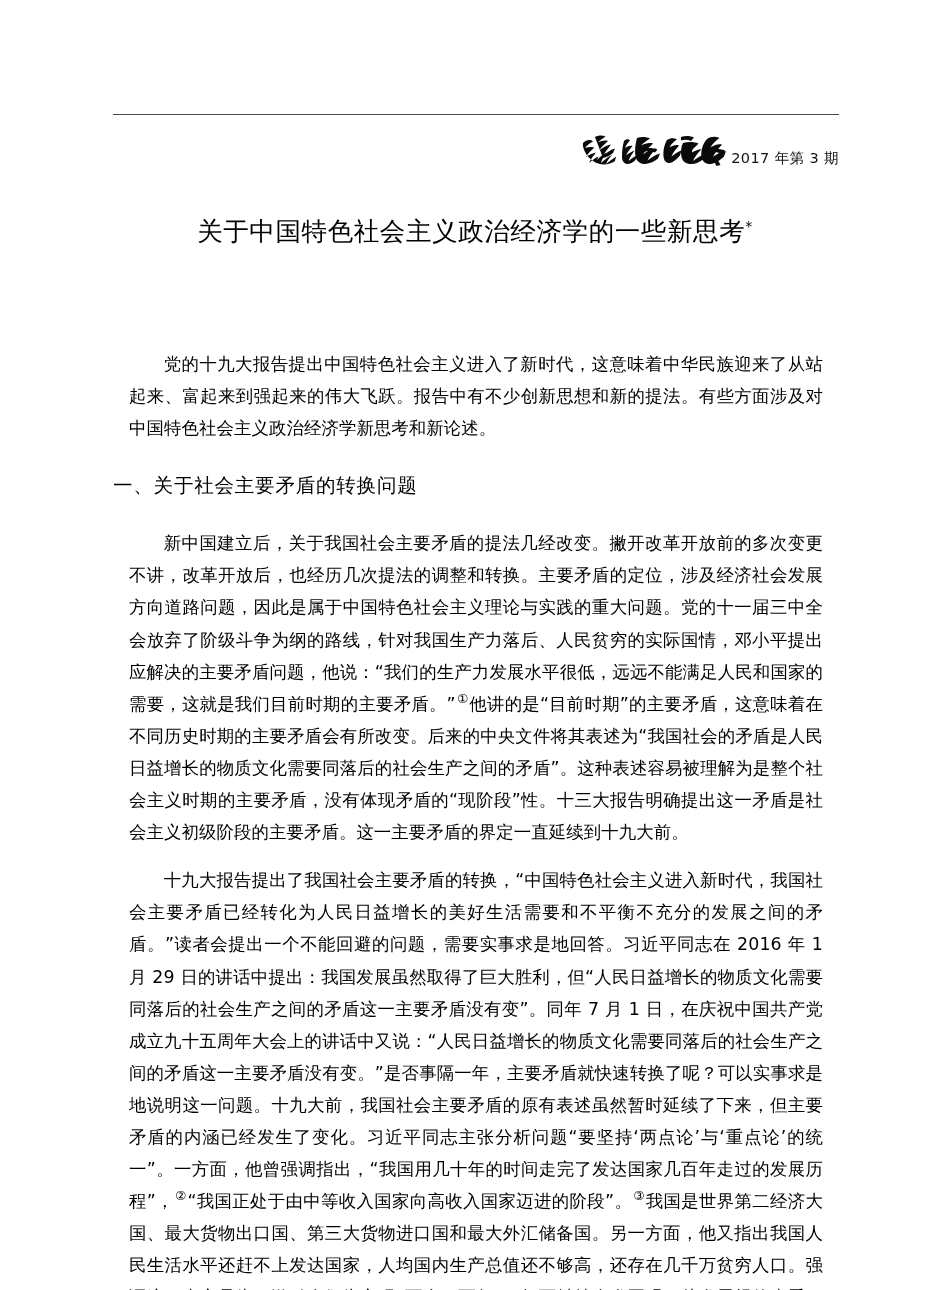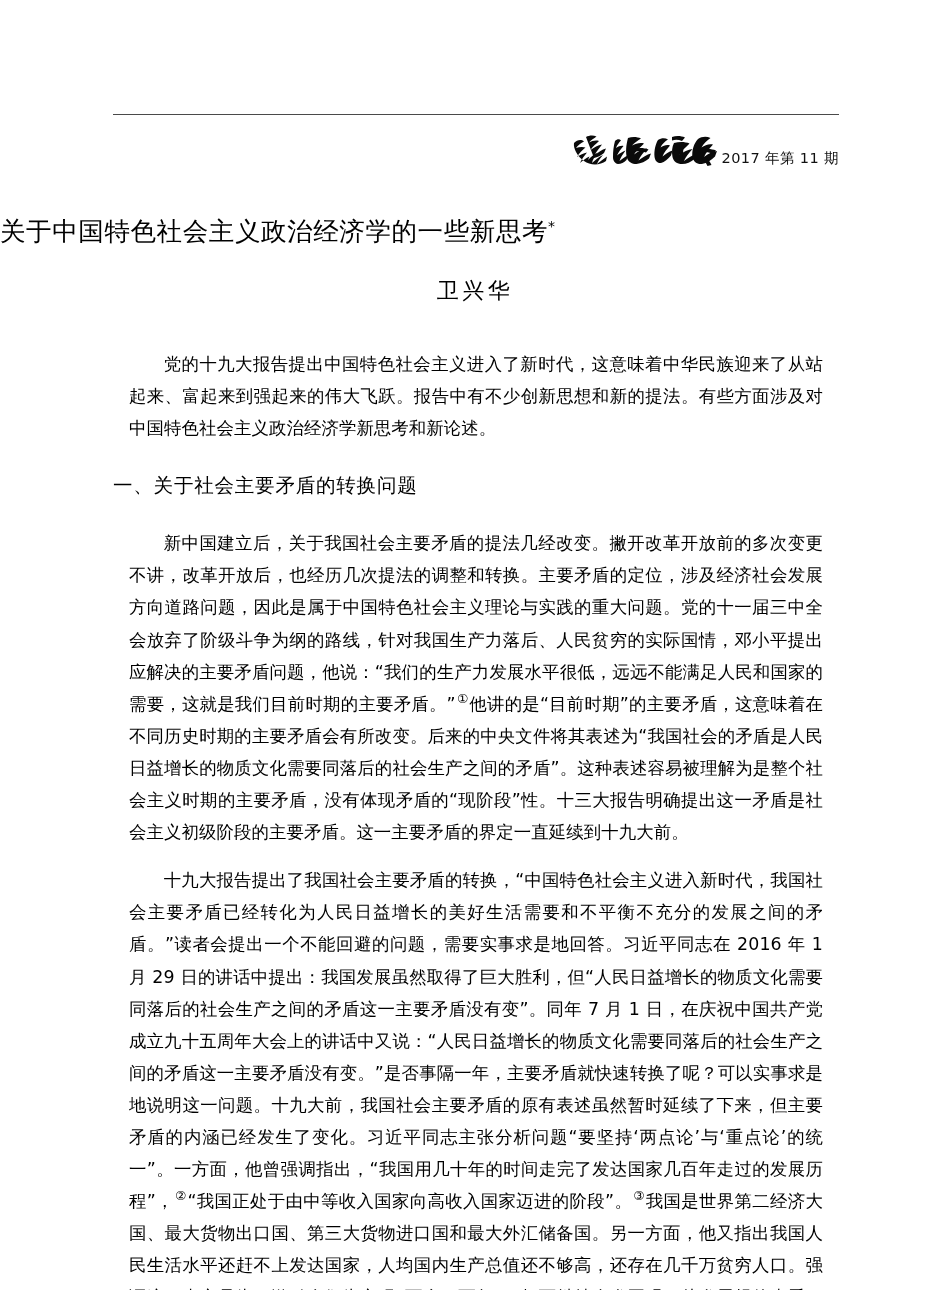--- a/index.html
+++ b/index.html
@@ -49,21 +49,21 @@
     line-height: 1;
     padding-bottom: 5px;
     white-space: nowrap;
   }
   
   .doc-title {
     position: absolute;
     left: 0;
     top: 199px;
     width: 950px;
-    text-align: left;
+    text-align: center;
     font-size: 25.5px;
     font-weight: 400;
     letter-spacing: 0.6px;
     color: #000;
     line-height: 1.25;
   }
   .title-star {
     font-size: 14px;
     vertical-align: super;
     line-height: 0;
@@ -134,26 +134,25 @@
         <path d="M178 24 C184 20, 192 19, 198 23 C192 27, 186 32, 183 39 C189 35, 196 33, 202 35 C196 42, 190 49, 187 57 C193 52, 200 47, 207 45 L204 55 C198 62, 191 68, 184 70 C177 71, 172 66, 171 57 C170 45, 173 32, 178 24 Z"></path>
         <path d="M206 18 C214 15, 224 15, 232 19 L226 26 C219 23, 212 23, 206 25 Z"></path>
         <path d="M210 30 C220 27, 232 27, 241 31 C234 38, 226 45, 221 53 C229 48, 238 43, 247 42 C240 50, 233 58, 230 66 C238 60, 247 54, 255 52 L251 62 C244 68, 235 72, 226 72 C216 72, 209 67, 207 58 C205 48, 206 37, 210 30 Z"></path>
         <path d="M222 34 L229 34 L227 70 L220 70 Z"></path>
 
         <path d="M258 22 C265 17, 275 16, 283 20 C276 25, 269 31, 265 39 C272 34, 280 31, 288 33 C281 41, 274 49, 270 58 C278 52, 287 47, 296 46 L292 57 C285 64, 276 70, 266 72 C256 73, 249 68, 247 58 C245 46, 250 30, 258 22 Z"></path>
         <path d="M263 44 C273 41, 285 41, 294 45 L289 52 C280 48, 271 48, 263 50 Z"></path>
         <path d="M268 56 C276 60, 282 66, 285 74 L277 76 C274 69, 269 63, 263 59 Z"></path>
       </g>
     </svg>
-    <span class="issue-line">2017 年第 11 期</span>
+    <span class="issue-line">2017 年第 3 期</span>
   </div>
 
   <h1 class="doc-title"><span>关于中国特色社会主义政治经济学的一些新思考</span><span class="title-star">*</span></h1>
 
-  <div class="doc-author">卫兴华</div>
 
   <div class="body-block">
 
     <p class="para">党的十九大报告提出中国特色社会主义进入了新时代，这意味着中华民族迎来了从站起来、富起来到强起来的伟大飞跃。报告中有不少创新思想和新的提法。有些方面涉及对中国特色社会主义政治经济学新思考和新论述。</p>
 
     <h2 class="section-head">一、关于社会主要矛盾的转换问题</h2>
 
     <p class="para"><span>新中国建立后，关于我国社会主要矛盾的提法几经改变。撇开改革开放前的多次变更不讲，改革开放后，也经历几次提法的调整和转换。主要矛盾的定位，涉及经济社会发展方向道路问题，因此是属于中国特色社会主义理论与实践的重大问题。党的十一届三中全会放弃了阶级斗争为纲的路线，针对我国生产力落后、人民贫穷的实际国情，邓小平提出应解决的主要矛盾问题，他说：“我们的生产力发展水平很低，远远不能满足人民和国家的需要，这就是我们目前时期的主要矛盾。”</span><span class="fn">①</span><span>他讲的是“目前时期”的主要矛盾，这意味着在不同历史时期的主要矛盾会有所改变。后来的中央文件将其表述为“我国社会的矛盾是人民日益增长的物质文化需要同落后的社会生产之间的矛盾”。这种表述容易被理解为是整个社会主义时期的主要矛盾，没有体现矛盾的“现阶段”性。十三大报告明确提出这一矛盾是社会主义初级阶段的主要矛盾。这一主要矛盾的界定一直延续到十九大前。</span></p>
 
     <p class="para"><span>十九大报告提出了我国社会主要矛盾的转换，“中国特色社会主义进入新时代，我国社会主要矛盾已经转化为人民日益增长的美好生活需要和不平衡不充分的发展之间的矛盾。”读者会提出一个不能回避的问题，需要实事求是地回答。习近平同志在 2016 年 1 月 29 日的讲话中提出：我国发展虽然取得了巨大胜利，但“人民日益增长的物质文化需要同落后的社会生产之间的矛盾这一主要矛盾没有变”。同年 7 月 1 日，在庆祝中国共产党成立九十五周年大会上的讲话中又说：“人民日益增长的物质文化需要同落后的社会生产之间的矛盾这一主要矛盾没有变。”是否事隔一年，主要矛盾就快速转换了呢？可以实事求是地说明这一问题。十九大前，我国社会主要矛盾的原有表述虽然暂时延续了下来，但主要矛盾的内涵已经发生了变化。习近平同志主张分析问题“要坚持‘两点论’与‘重点论’的统一”。一方面，他曾强调指出，“我国用几十年的时间走完了发达国家几百年走过的发展历程”，</span><span class="fn">②</span><span>“我国正处于由中等收入国家向高收入国家迈进的阶段”。</span><span class="fn">③</span><span>我国是世界第二经济大国、最大货物出口国、第三大货物进口国和最大外汇储备国。另一方面，他又指出我国人民生活水平还赶不上发达国家，人均国内生产总值还不够高，还存在几千万贫穷人口。强调这一事实是为了激励人们为实现“两个一百年”目标而继续奋发图强。从发展规律来看，改革开放前期的社会主要矛盾的内涵，会随着发展而不断变化。初期的主要矛盾表</span></p>

